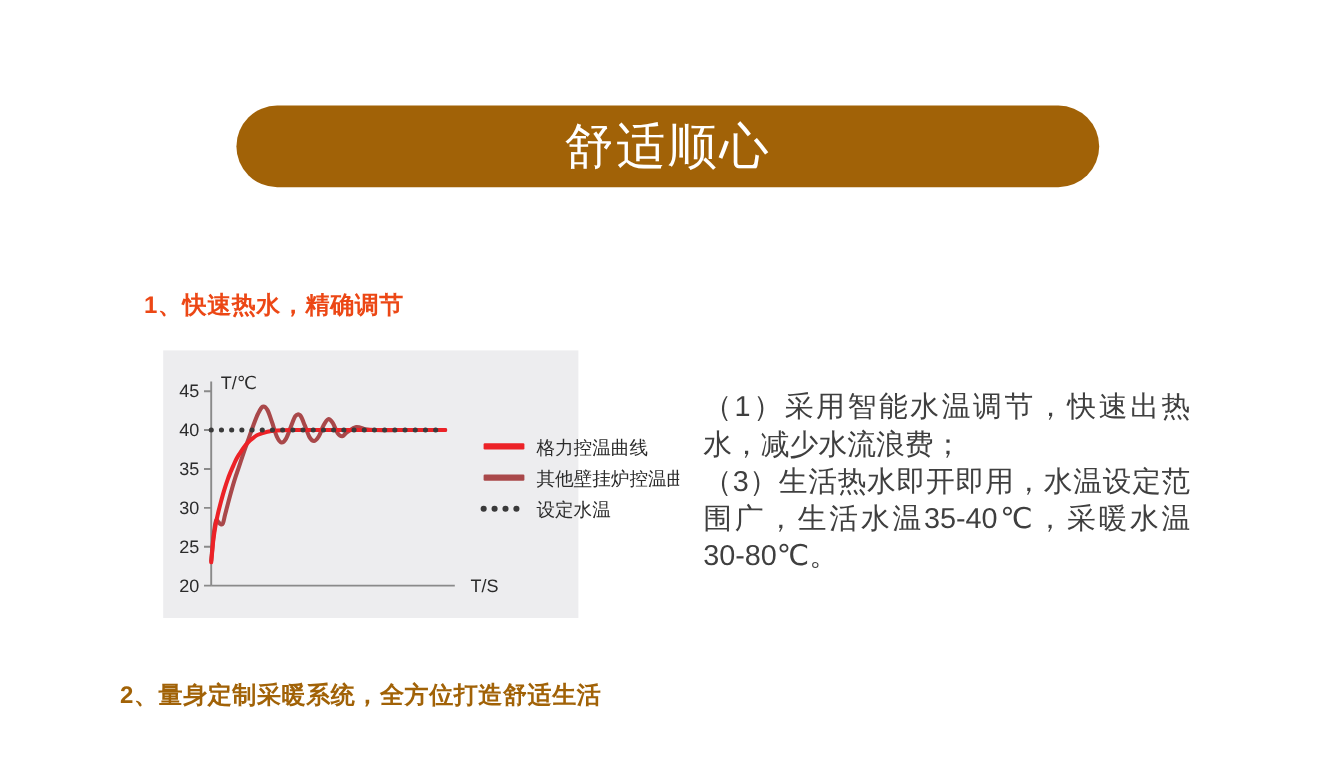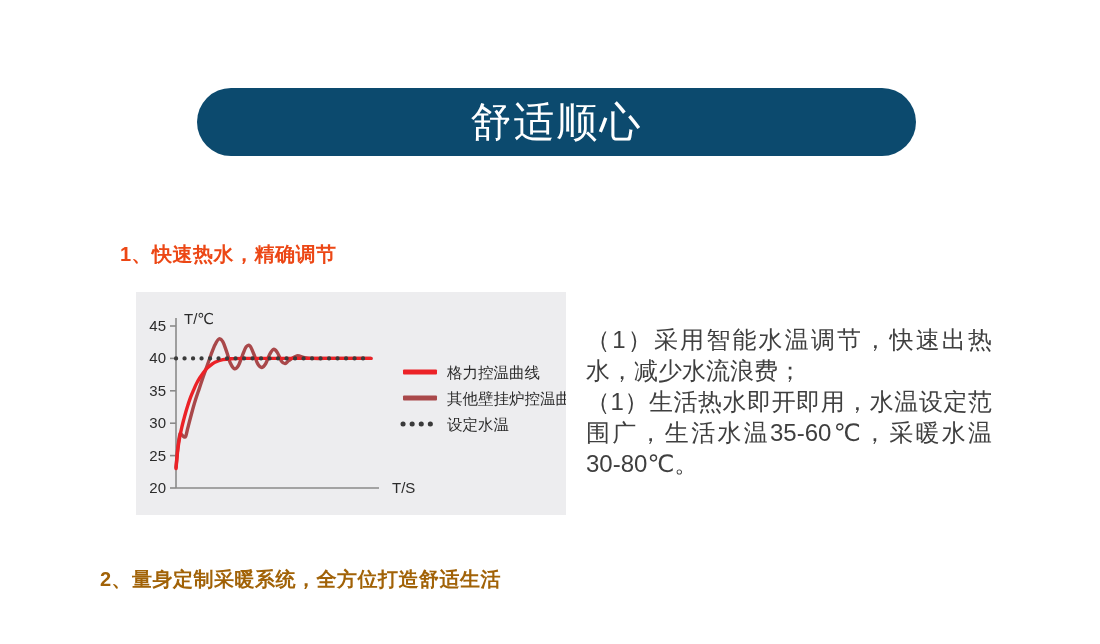--- a/index.html
+++ b/index.html
@@ -45,21 +45,21 @@
     white-space: nowrap;
   }
   #heading-1 { left: 100px; top: 241px; }
   #heading-2 { left: 100px; top: 566px; }
 
   
   .chart-panel {
     position: absolute;
     left: 136px;
     top: 292px;
-    width: 430px;
+    width: 346px;
     height: 223px;
     background: #ededef;
   }
   .chart-svg { display: block; width: 430px; height: 223px; }
 
   
   .desc-block {
     position: absolute;
     left: 586px;
     top: 296px;
@@ -70,21 +70,21 @@
     text-align: justify;
     margin-top: 28px;
   }
   .desc-line { white-space: normal; }
 </style>
 </head>
 <body>
 
 <div class="page">
 
-  <div class="banner" id="banner" style="background: #0c4a6e;">
+  <div class="banner" id="banner" style="background: #a16207;">
     <span class="banner-title" style="color: rgb(255, 255, 255);">舒适顺心</span>
   </div>
 
   <div class="section-heading" id="heading-1" style="color: rgb(236, 71, 21); margin-left: 20px;">1、快速热水，精确调节</div>
 
   <div class="chart-panel" style="background: rgb(237, 237, 239);">
     <svg class="chart-svg" viewBox="0 0 430 223" xmlns="http://www.w3.org/2000/svg">
 
       <line id="y-axis" x1="40" y1="26" x2="40" y2="196" stroke="#8a8a8a" stroke-width="1.6"></line>
 
@@ -123,18 +123,18 @@
           <rect x="267" y="103.4" width="34" height="5.2" fill="#a9484a" rx="1"></rect>
           <text x="311" y="112" fill="#2b2b2b" font-family="Liberation Sans, DejaVu Sans, sans-serif" font-size="15.5">其他壁挂炉控温曲线</text>
           <path d="M 267 132 L 301 132" stroke="#3a3a3a" stroke-width="5" stroke-linecap="round" stroke-dasharray="0.1 9"></path>
           <text x="311" y="138" fill="#2b2b2b" font-family="Liberation Sans, DejaVu Sans, sans-serif" font-size="15.5">设定水温</text>
         </g>
     </svg>
   </div>
 
   <div class="desc-block" style="color: rgb(63, 63, 63);">
     <div class="desc-line">（1）采用智能水温调节，快速出热水，减少水流浪费；</div>
-    <div class="desc-line">（1）生活热水即开即用，水温设定范围广，生活水温35-60℃，采暖水温30-80℃。</div>
+    <div class="desc-line">（3）生活热水即开即用，水温设定范围广，生活水温35-40℃，采暖水温30-80℃。</div>
   </div>
 
   <div class="section-heading" id="heading-2" style="color: #a16207;">2、量身定制采暖系统，全方位打造舒适生活</div>
 
 </div>
 
 </body></html>

